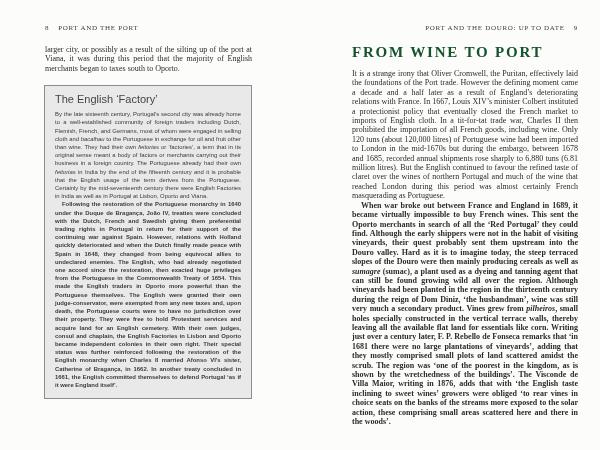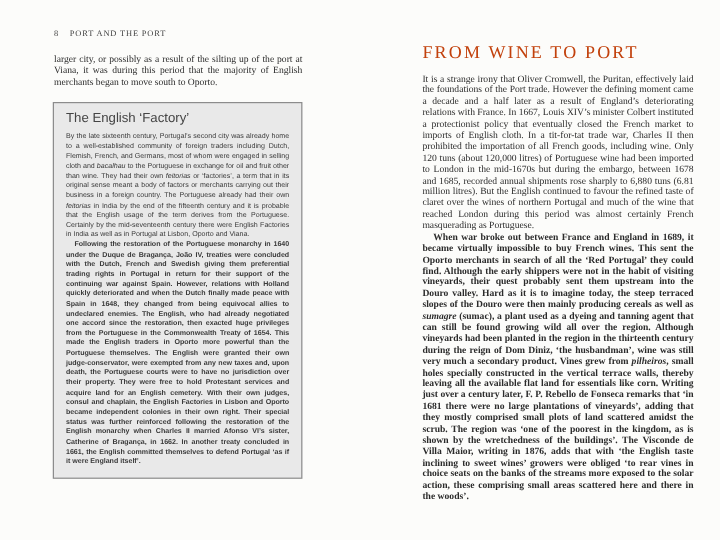--- a/index.html
+++ b/index.html
@@ -59,50 +59,55 @@
     line-height: 8.2px;
     text-align: justify;
     color: #3a3a3a;
     margin: 0;
   }
   p.box-text.indent { text-indent: 7px; }
 
   #chapter-heading {
     font-family: "Liberation Serif", serif;
     font-size: 15px;
-    font-weight: normal;
+    font-weight: bold;
     letter-spacing: 1.8px;
-    color: #c2410c;
+    color: #14532d;
     margin: 12px 0 8px 0;
     white-space: nowrap;
   }
   em { font-style: italic; }
 </style>
 </head>
 <body>
 
 <div id="spread">
 
   <div id="left-col" class="page-col">
     <div class="running-head">
       <span>8</span>
       <span class="head-gap"></span>
       <span>PORT AND THE PORT</span>
     </div>
 
-    <p id="intro-para" class="body-text"><span>larger city, or possibly as a result of the silting up of the port at Viana, it was during this period that the majority of English merchants began to move south to Oporto.</span></p>
+    <p id="intro-para" class="body-text"><span>larger city, or possibly as a result of the silting up of the port at Viana, it was during this period that the majority of English merchants began to taxes south to Oporto.</span></p>
 
     <div id="factory-box">
       <h2 id="box-title">The English ‘Factory’</h2>
       <p class="box-text"><span>By the late sixteenth century, Portugal’s second city was already home to a well-established community of foreign traders including Dutch, Flemish, French, and Germans, most of whom were engaged in selling cloth and </span><em>bacalhau</em><span> to the Portuguese in exchange for oil and fruit other than wine. They had their own </span><em>feitorias</em><span> or ‘factories’, a term that in its original sense meant a body of factors or merchants carrying out their business in a foreign country. The Portuguese already had their own </span><em>feitorias</em><span> in India by the end of the fifteenth century and it is probable that the English usage of the term derives from the Portuguese. Certainly by the mid-seventeenth century there were English Factories in India as well as in Portugal at Lisbon, Oporto and Viana.</span></p>
       <p class="box-text indent"><span>Following the restoration of the Portuguese monarchy in 1640 under the Duque de Bragança, João IV, treaties were concluded with the Dutch, French and Swedish giving them preferential trading rights in Portugal in return for their support of the continuing war against Spain. However, relations with Holland quickly deteriorated and when the Dutch finally made peace with Spain in 1648, they changed from being equivocal allies to undeclared enemies. The English, who had already negotiated one accord since the restoration, then exacted huge privileges from the Portuguese in the Commonwealth Treaty of 1654. This made the English traders in Oporto more powerful than the Portuguese themselves. The English were granted their own judge-conservator, were exempted from any new taxes and, upon death, the Portuguese courts were to have no jurisdiction over their property. They were free to hold Protestant services and acquire land for an English cemetery. With their own judges, consul and chaplain, the English Factories in Lisbon and Oporto became independent colonies in their own right. Their special status was further reinforced following the restoration of the English monarchy when Charles II married Afonso VI’s sister, Catherine of Bragança, in 1662. In another treaty concluded in 1661, the English committed themselves to defend Portugal ‘as if it were England itself’.</span></p>
     </div>
   </div>
 
   <div id="right-col" class="page-col">
+    <div class="running-head right-align">
+      <span>PORT AND THE DOURO: UP TO DATE</span>
+      <span class="head-gap"></span>
+      <span>9</span>
+    </div>
 
     <h1 id="chapter-heading">FROM WINE TO PORT</h1>
 
     <p class="body-text"><span>It is a strange irony that Oliver Cromwell, the Puritan, effectively laid the foundations of the Port trade. However the defining moment came a decade and a half later as a result of England’s deteriorating relations with France. In 1667, Louis XIV’s minister Colbert instituted a protectionist policy that eventually closed the French market to imports of English cloth. In a tit-for-tat trade war, Charles II then prohibited the importation of all French goods, including wine. Only 120 tuns (about 120,000 litres) of Portuguese wine had been imported to London in the mid-1670s but during the embargo, between 1678 and 1685, recorded annual shipments rose sharply to 6,880 tuns (6.81 million litres). But the English continued to favour the refined taste of claret over the wines of northern Portugal and much of the wine that reached London during this period was almost certainly French masquerading as Portuguese.</span></p>
     <p class="body-text indent"><span>When war broke out between France and England in 1689, it became virtually impossible to buy French wines. This sent the Oporto merchants in search of all the ‘Red Portugal’ they could find. Although the early shippers were not in the habit of visiting vineyards, their quest probably sent them upstream into the Douro valley. Hard as it is to imagine today, the steep terraced slopes of the Douro were then mainly producing cereals as well as </span><em>sumagre</em><span> (sumac), a plant used as a dyeing and tanning agent that can still be found growing wild all over the region. Although vineyards had been planted in the region in the thirteenth century during the reign of Dom Diniz, ‘the husbandman’, wine was still very much a secondary product. Vines grew from </span><em>pilheiros</em><span>, small holes specially constructed in the vertical terrace walls, thereby leaving all the available flat land for essentials like corn. Writing just over a century later, F. P. Rebello de Fonseca remarks that ‘in 1681 there were no large plantations of vineyards’, adding that they mostly comprised small plots of land scattered amidst the scrub. The region was ‘one of the poorest in the kingdom, as is shown by the wretchedness of the buildings’. The Visconde de Villa Maior, writing in 1876, adds that with ‘the English taste inclining to sweet wines’ growers were obliged ‘to rear vines in choice seats on the banks of the streams more exposed to the solar action, these comprising small areas scattered here and there in the woods’.</span></p>
   </div>
 
 </div>
 
 </body></html>

